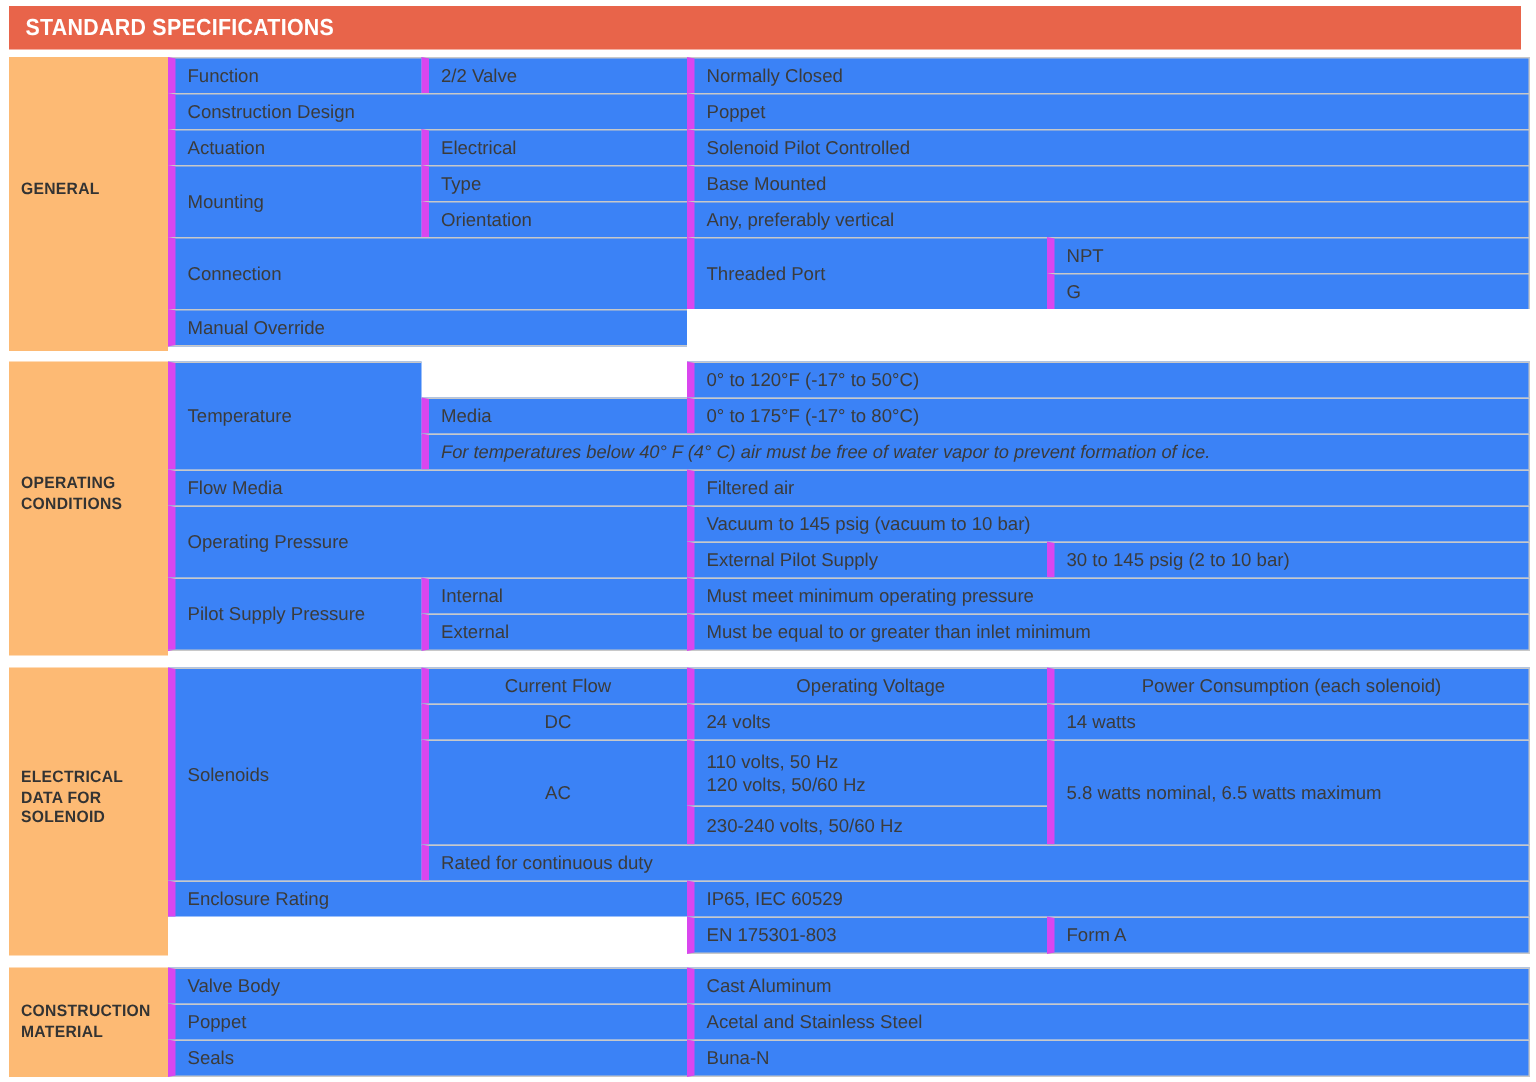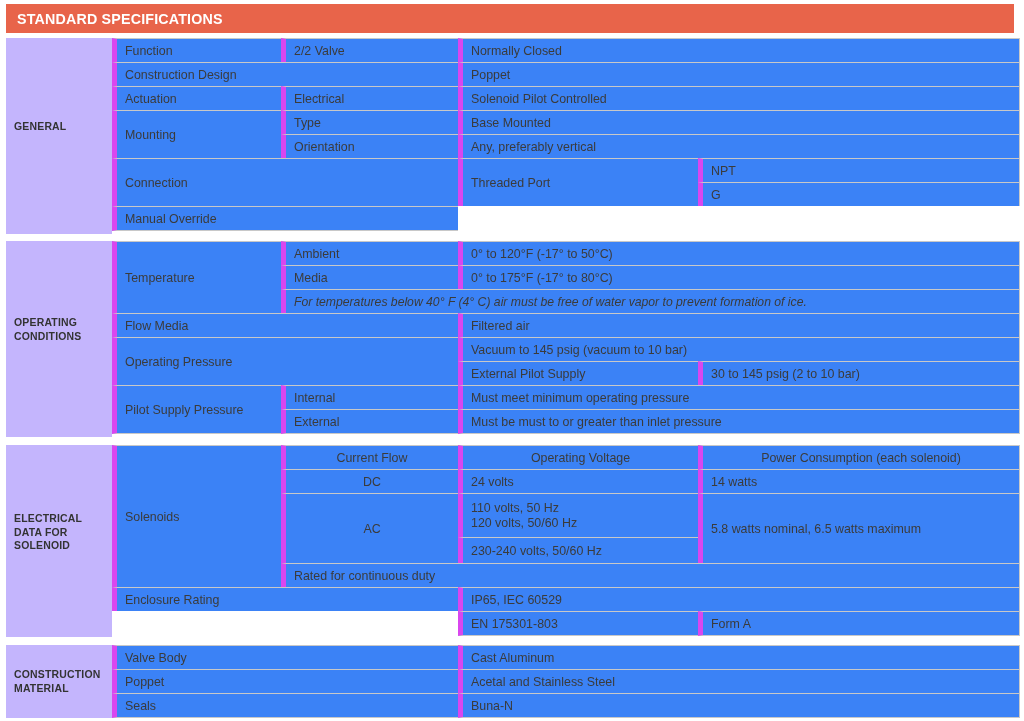--- a/index.html
+++ b/index.html
@@ -48,21 +48,21 @@
   .section {
     position: absolute;
     left: 6px;
     width: 1008px;
   }
   .label-cell {
     position: absolute;
     left: 0;
     top: 0;
     width: 106px;
-    background: #c4b5fd;
+    background: #fdba74;
     box-sizing: border-box;
   }
   .label-cell .label-text {
     position: absolute;
     left: 8px;
     width: 96px;
     font-size: 11px;
     font-weight: bold;
     letter-spacing: 0.2px;
     color: #333333;
@@ -191,23 +191,20 @@
   <div class="section" style="top:241px; height:196px;">
     <div class="label-cell" style="height:196px;">
       <div class="label-text" style="top:75px;">OPERATING
 CONDITIONS</div>
     </div>
     <div class="grid">
 
       <div class="cell" style="left:0; top:0; width:169px; height:72px;">
         <div class="txt">Temperature</div>
       </div>
-      <div class="cell" style="left:169px; top:0; width:177px; height:24px;">
-        <div class="txt">Ambient</div>
-      </div>
       <div class="cell right" style="left:346px; top:0; width:562px; height:24px;">
         <div class="txt">0° to 120°F (-17° to 50°C)</div>
       </div>
       <div class="cell" style="left:169px; top:24px; width:177px; height:24px;">
         <div class="txt">Media</div>
       </div>
       <div class="cell right" style="left:346px; top:24px; width:562px; height:24px;">
         <div class="txt">0° to 175°F (-17° to 80°C)</div>
       </div>
 
@@ -241,21 +238,21 @@
       <div class="cell" style="left:169px; top:144px; width:177px; height:24px;">
         <div class="txt">Internal</div>
       </div>
       <div class="cell right" style="left:346px; top:144px; width:562px; height:24px;">
         <div class="txt">Must meet minimum operating pressure</div>
       </div>
       <div class="cell bottom" style="left:169px; top:168px; width:177px; height:25px;">
         <div class="txt">External</div>
       </div>
       <div class="cell bottom right" style="left:346px; top:168px; width:562px; height:25px;">
-        <div class="txt">Must be must to or greater than inlet pressure</div>
+        <div class="txt">Must be equal to or greater than inlet minimum</div>
       </div>
       <div class="cell bottom" style="left:0; top:192px; width:169px; height:1px; border-top:none;"></div>
     </div>
   </div>
 
   <div class="section" style="top:445px; height:192px;">
     <div class="label-cell" style="height:192px;">
       <div class="label-text" style="top:67px;">ELECTRICAL
 DATA FOR
 SOLENOID</div>

